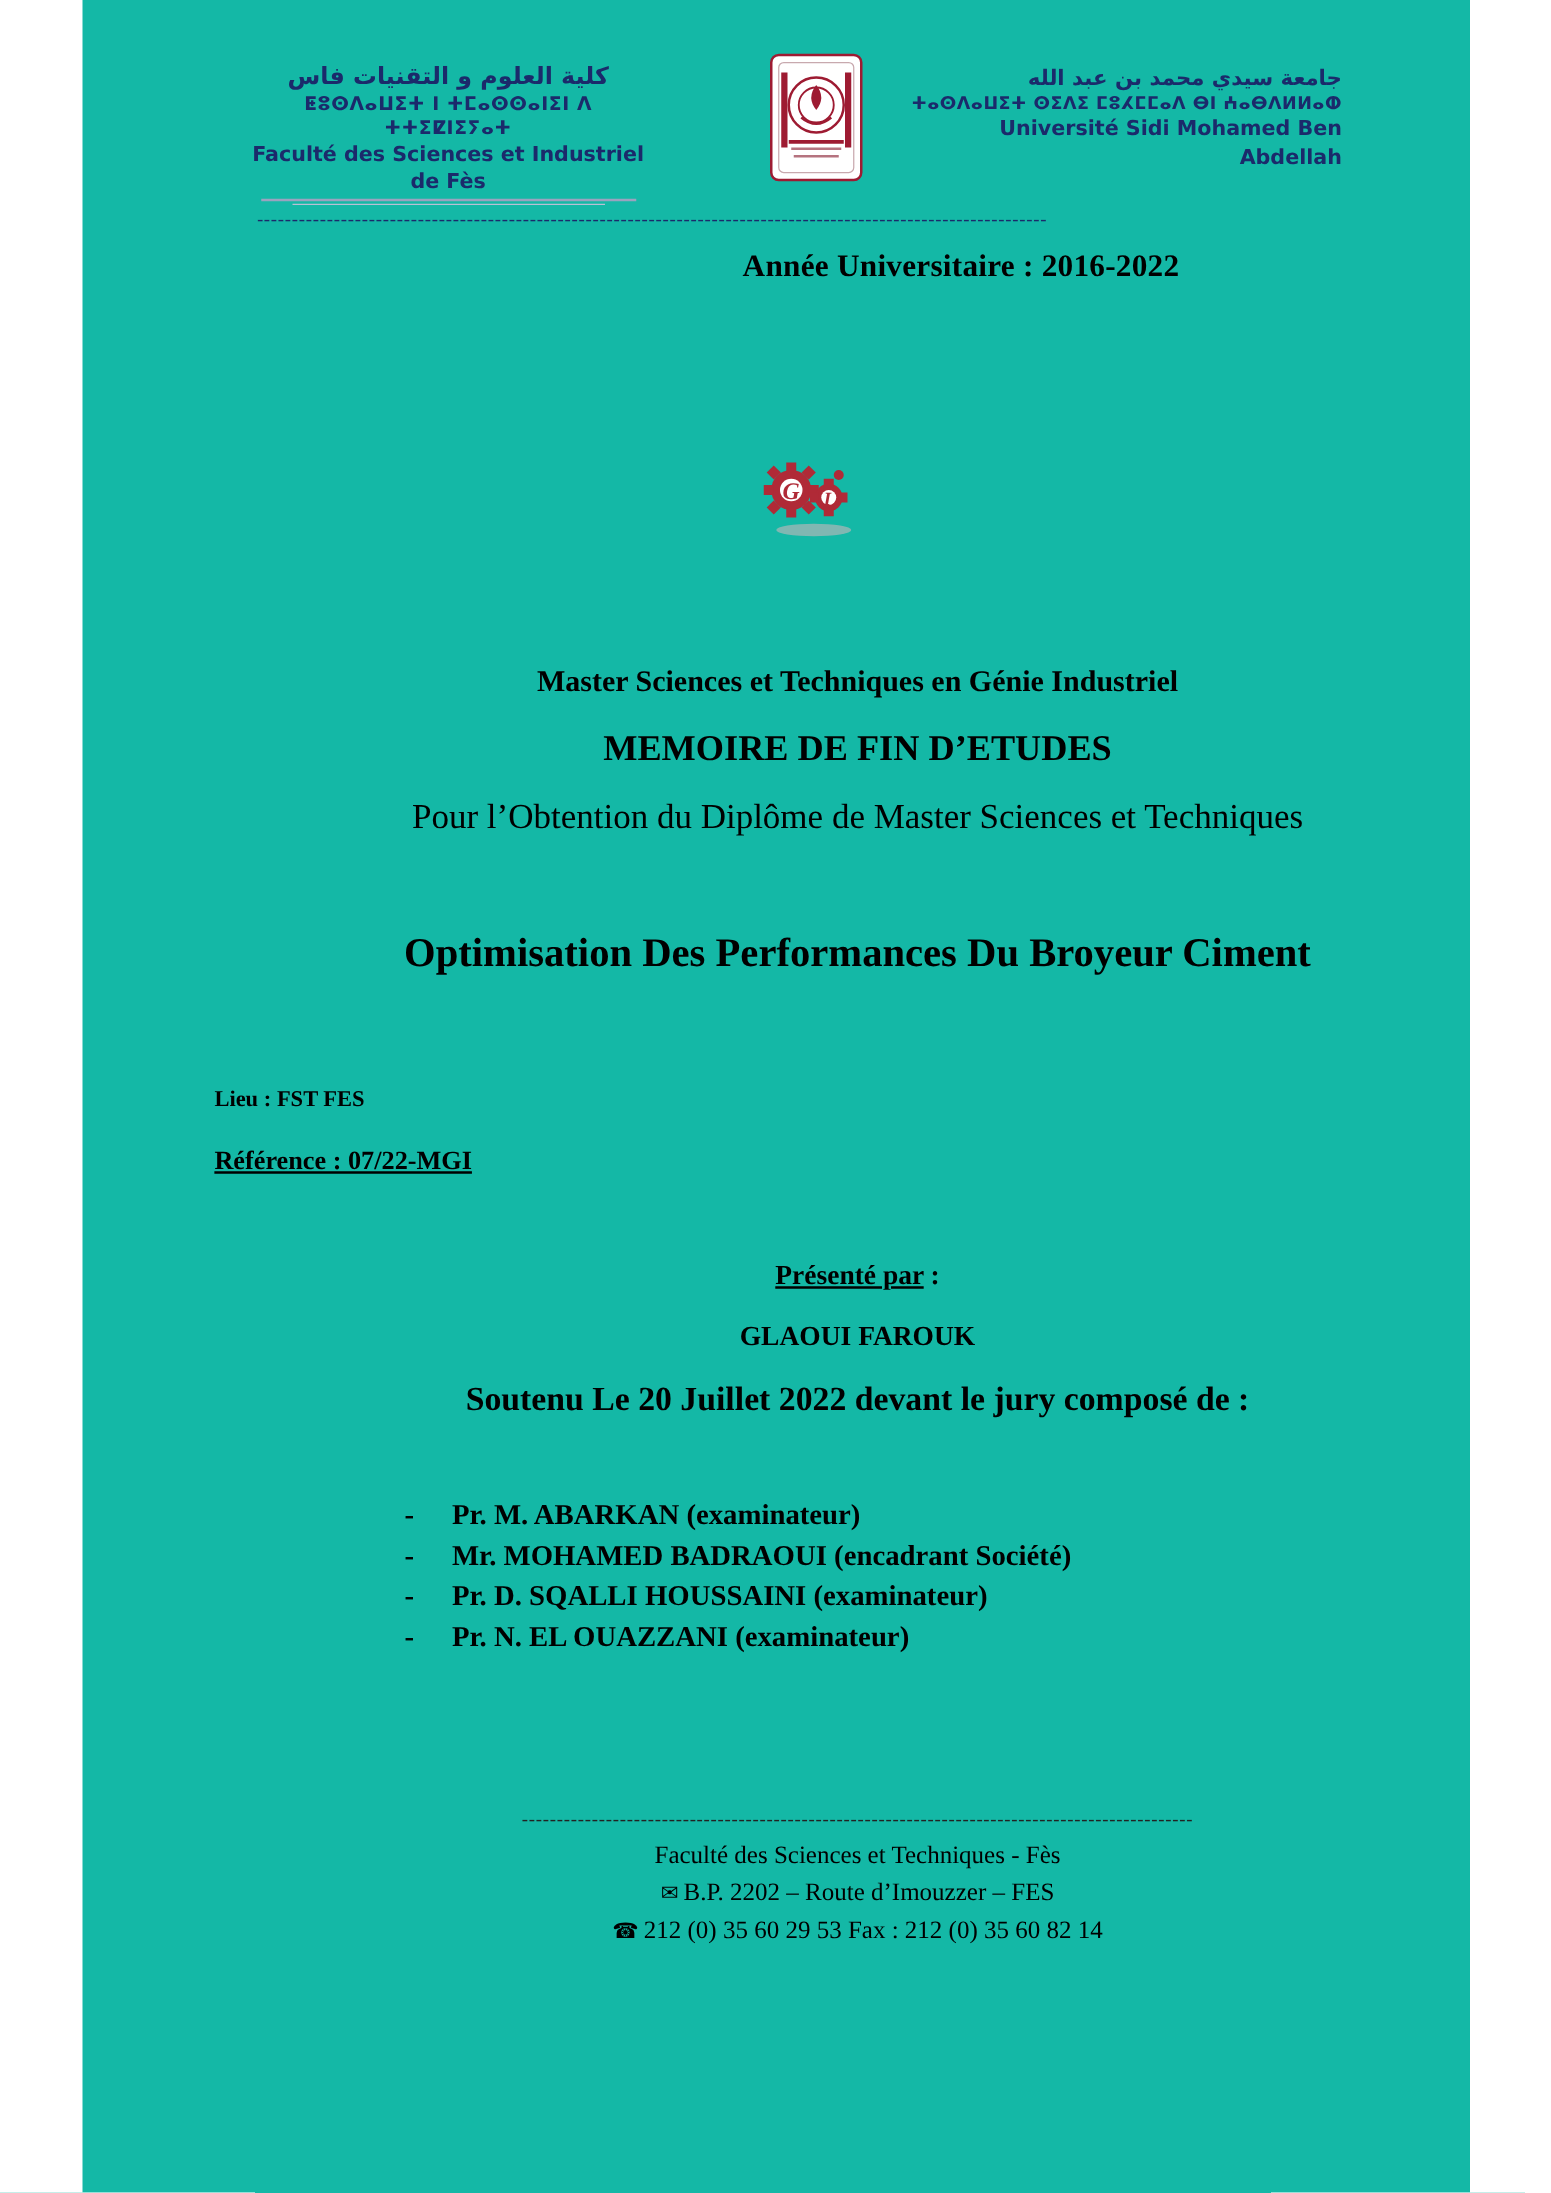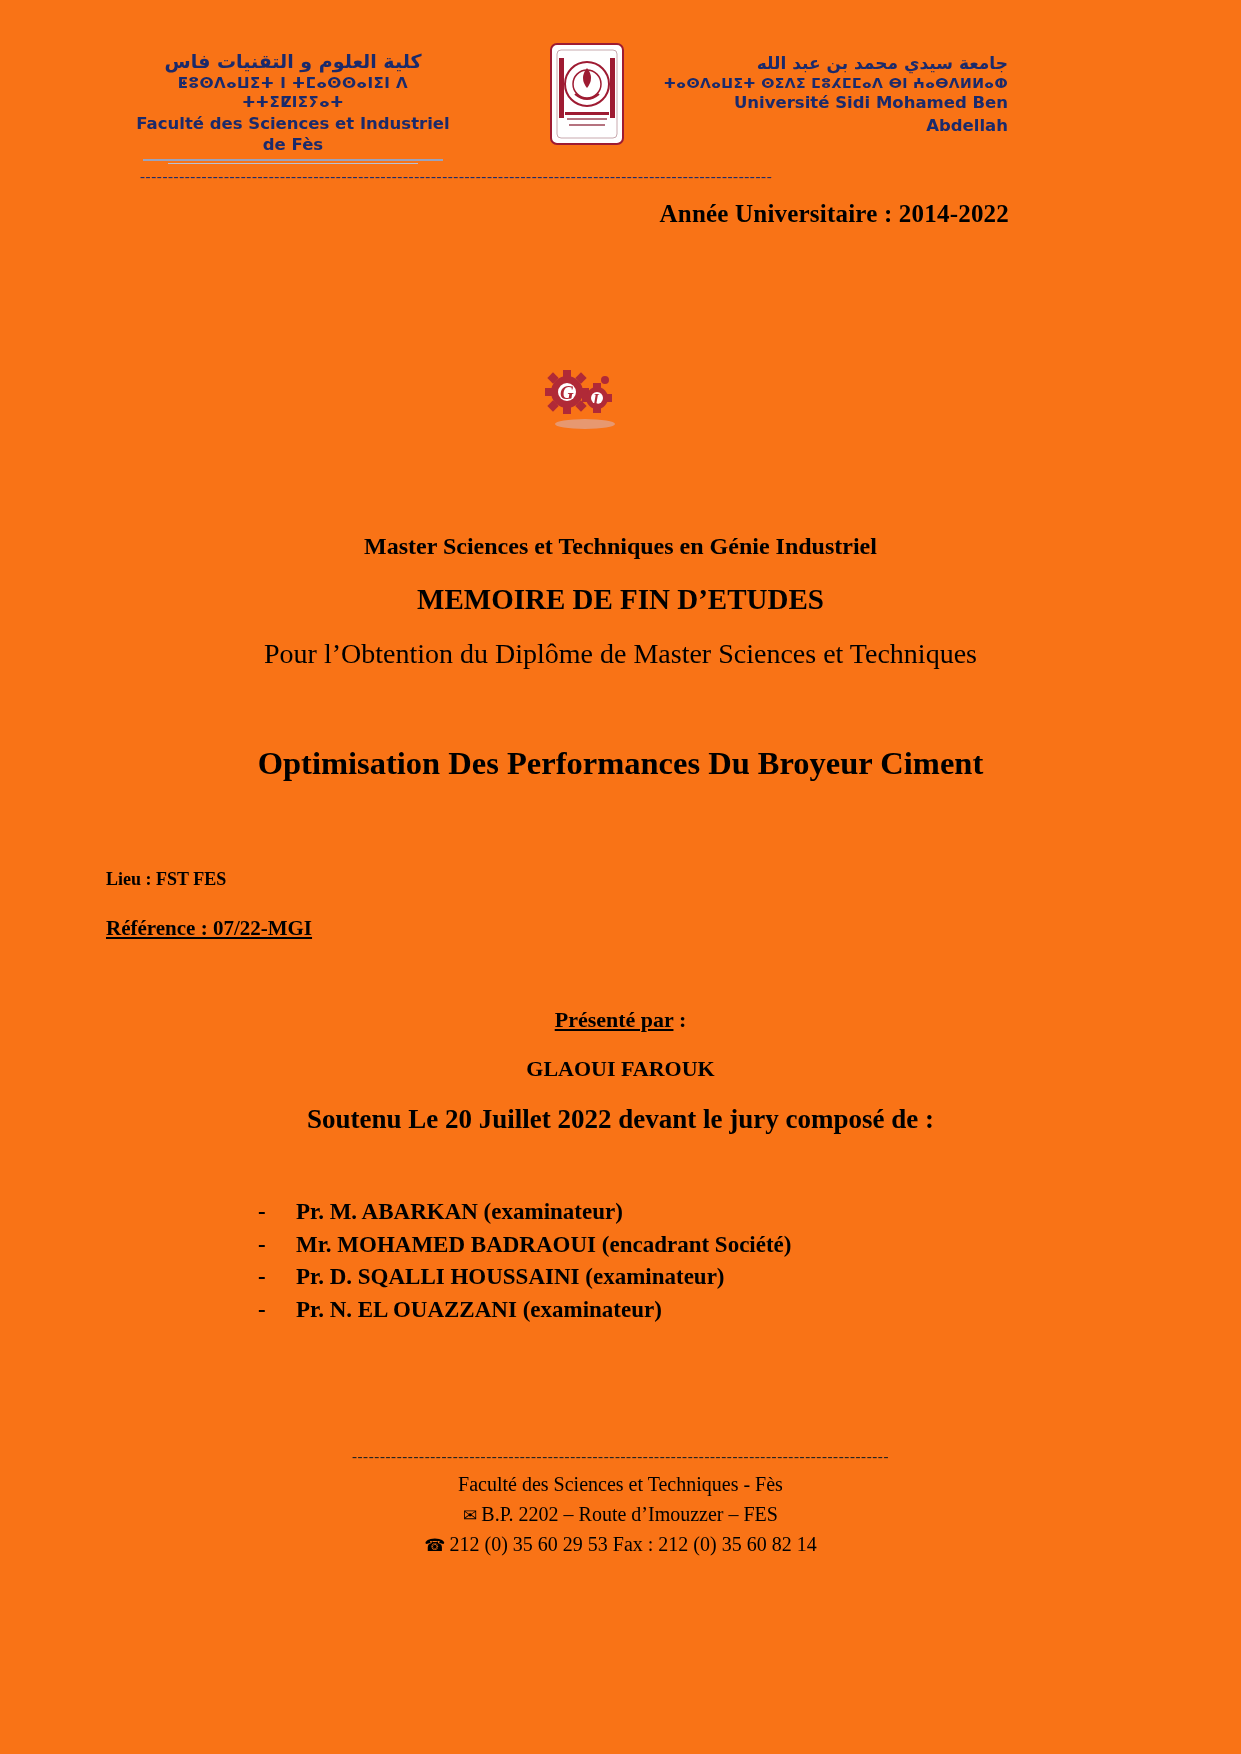--- a/index.html
+++ b/index.html
@@ -2,24 +2,24 @@
 <html><head>
 <meta charset="utf-8">
 <style>
   html, body {
     margin: 0;
     padding: 0;
     background: #ffffff;
   }
   .page {
     position: relative;
-    width: 1241px;
+    width: 1110px;
     height: 1754px;
     margin: 0 auto;
-    background: #f97316;
+    background: #14b8a6;
     font-family: "Liberation Serif", serif;
     color: #000000;
     overflow: hidden;
   }
 
   
   .header {
     position: absolute;
     top: 28px;
     left: 0;
@@ -272,21 +272,21 @@
 
     <div class="usmba-block">
       <div class="usmba-ar">جامعة سيدي محمد بن عبد الله</div>
       <div class="usmba-tif">ⵜⴰⵙⴷⴰⵡⵉⵜ ⵙⵉⴷⵉ ⵎⵓⵃⵎⵎⴰⴷ ⴱⵏ ⵄⴰⴱⴷⵍⵍⴰⵀ</div>
       <div class="usmba-fr">Université Sidi Mohamed Ben Abdellah</div>
     </div>
 
     <div class="header-dashes">-----------------------------------------------------------------------------------------------------------------</div>
   </div>
 
-  <div class="year">Année Universitaire : 2014-2022</div>
+  <div class="year">Année Universitaire : 2016-2022</div>
 
   <div class="gi-logo">
     <svg viewBox="0 0 110 80" width="110" height="80" aria-hidden="true">
       <g fill="#b02a37">
         <circle cx="40" cy="34" r="16"></circle>
         <g>
           <rect x="36" y="12" width="8" height="8"></rect>
           <rect x="36" y="48" width="8" height="8"></rect>
           <rect x="18" y="30" width="8" height="8"></rect>
           <rect x="54" y="30" width="8" height="8"></rect>

